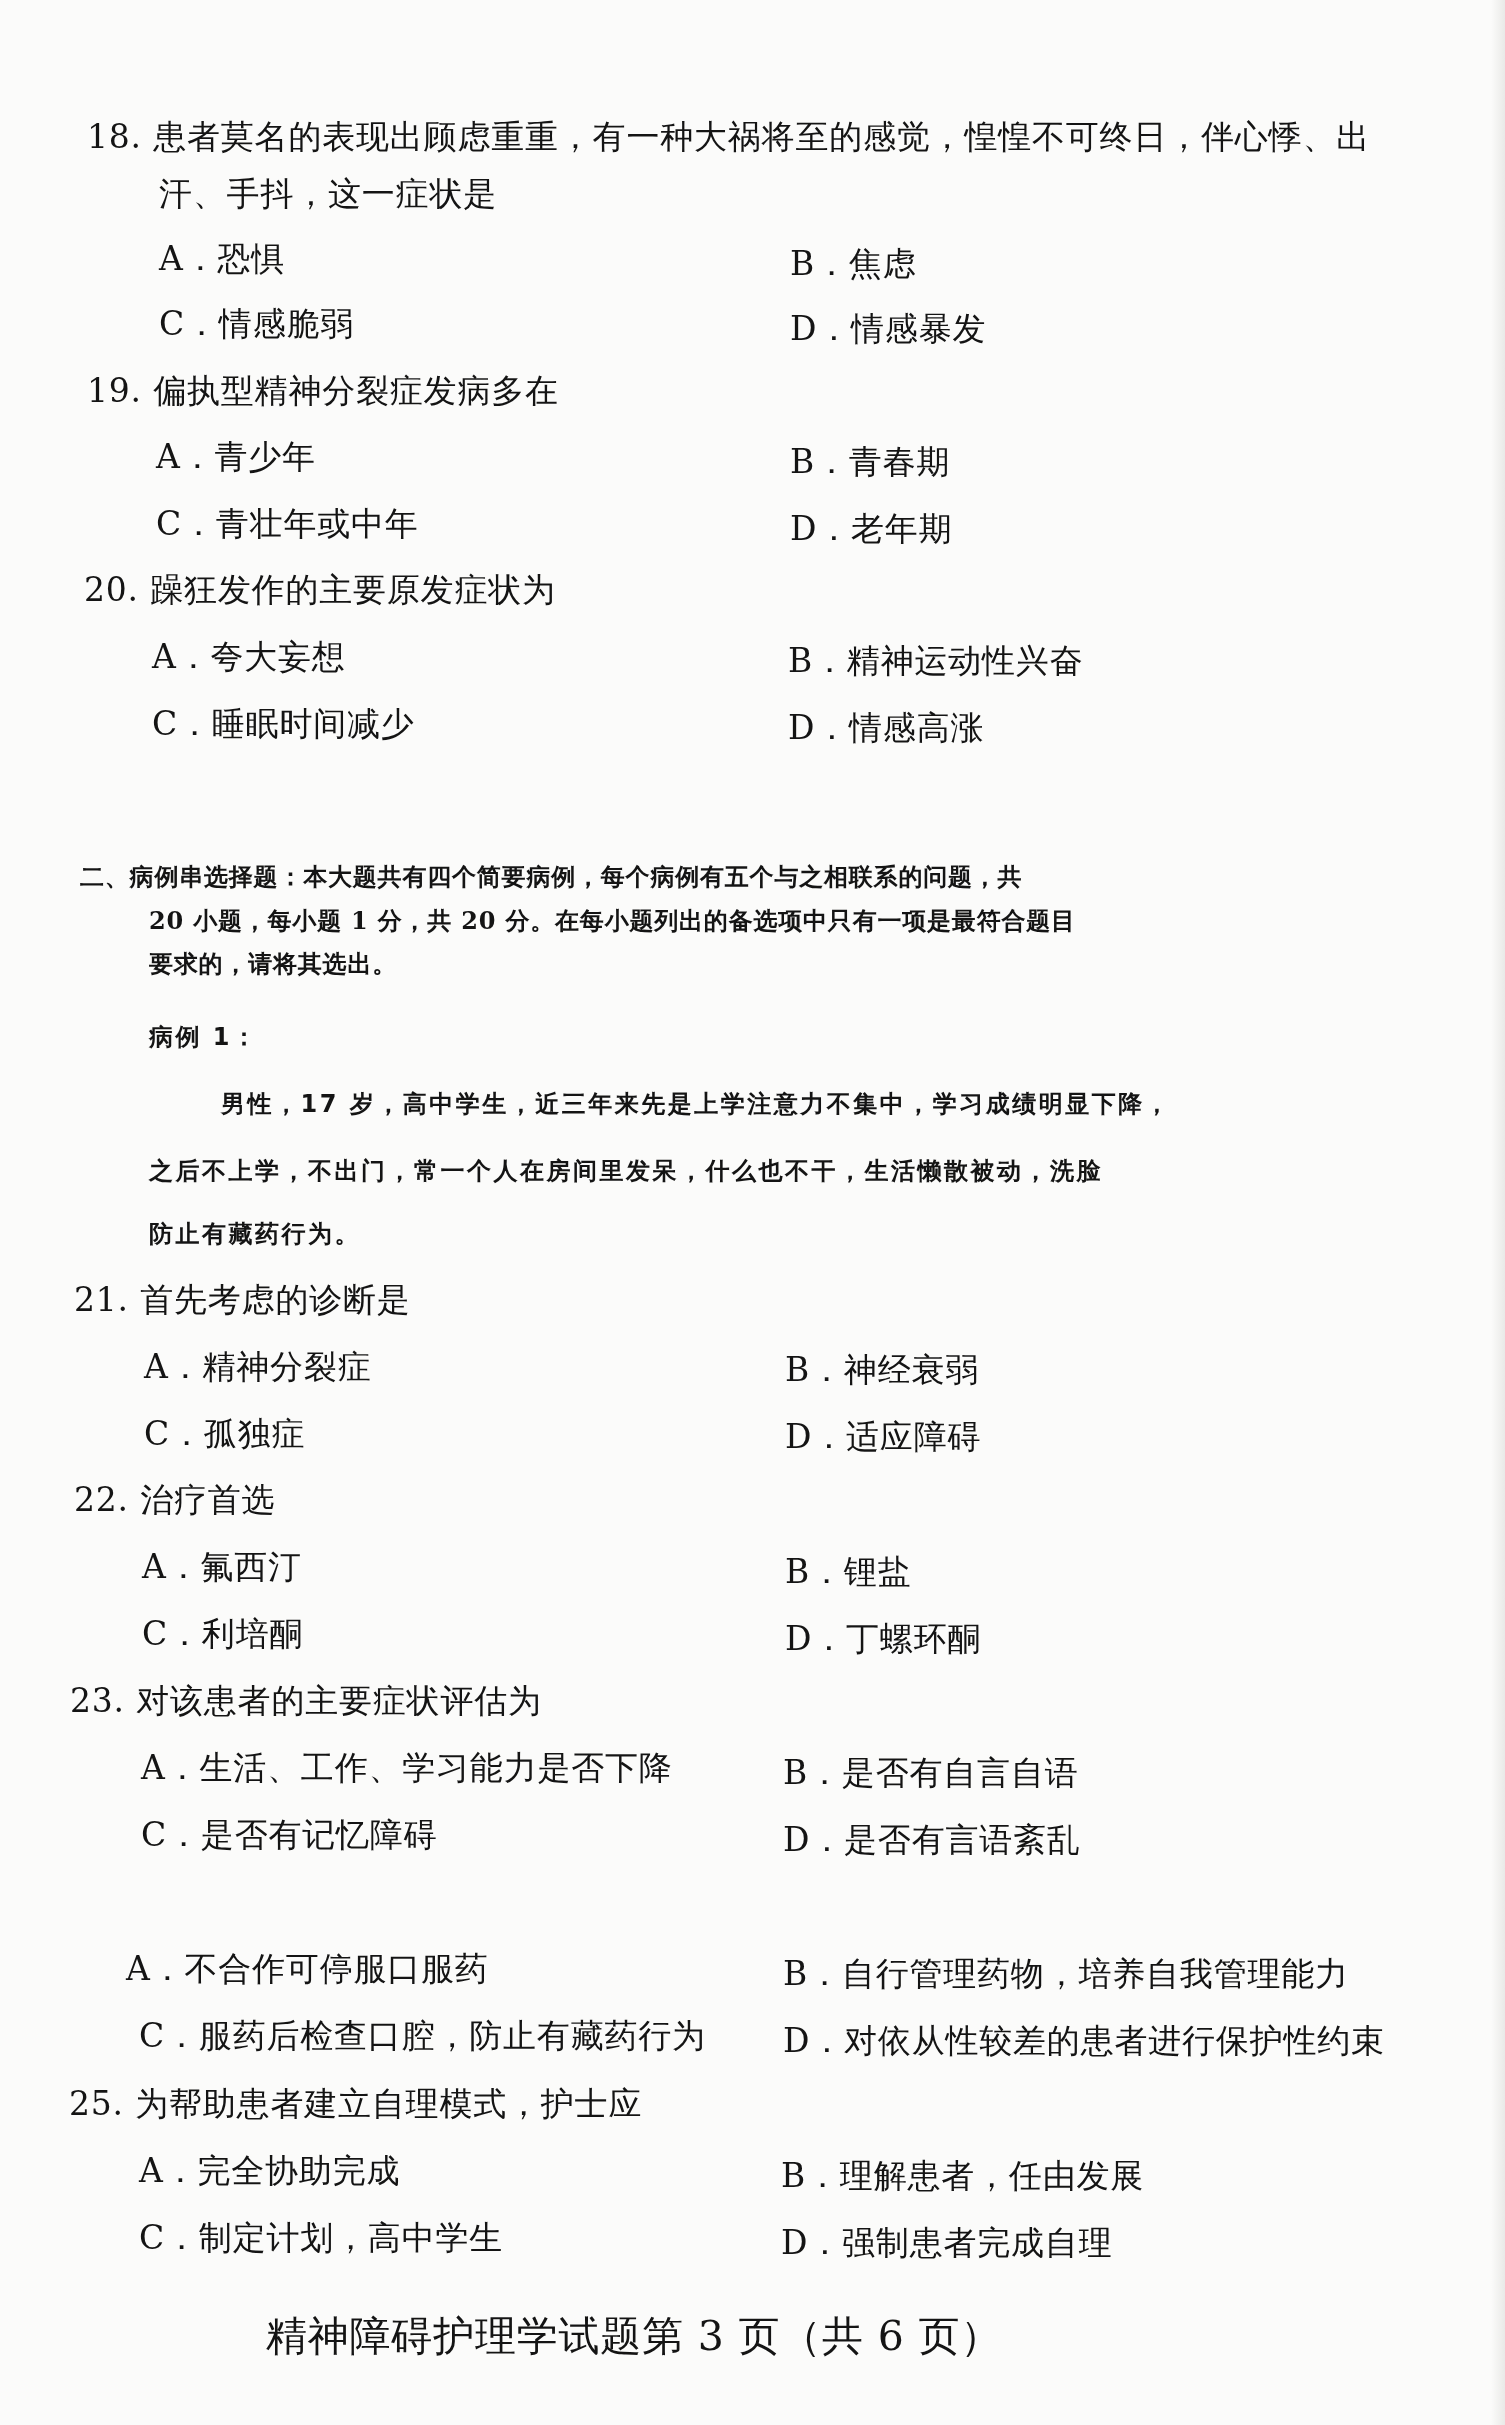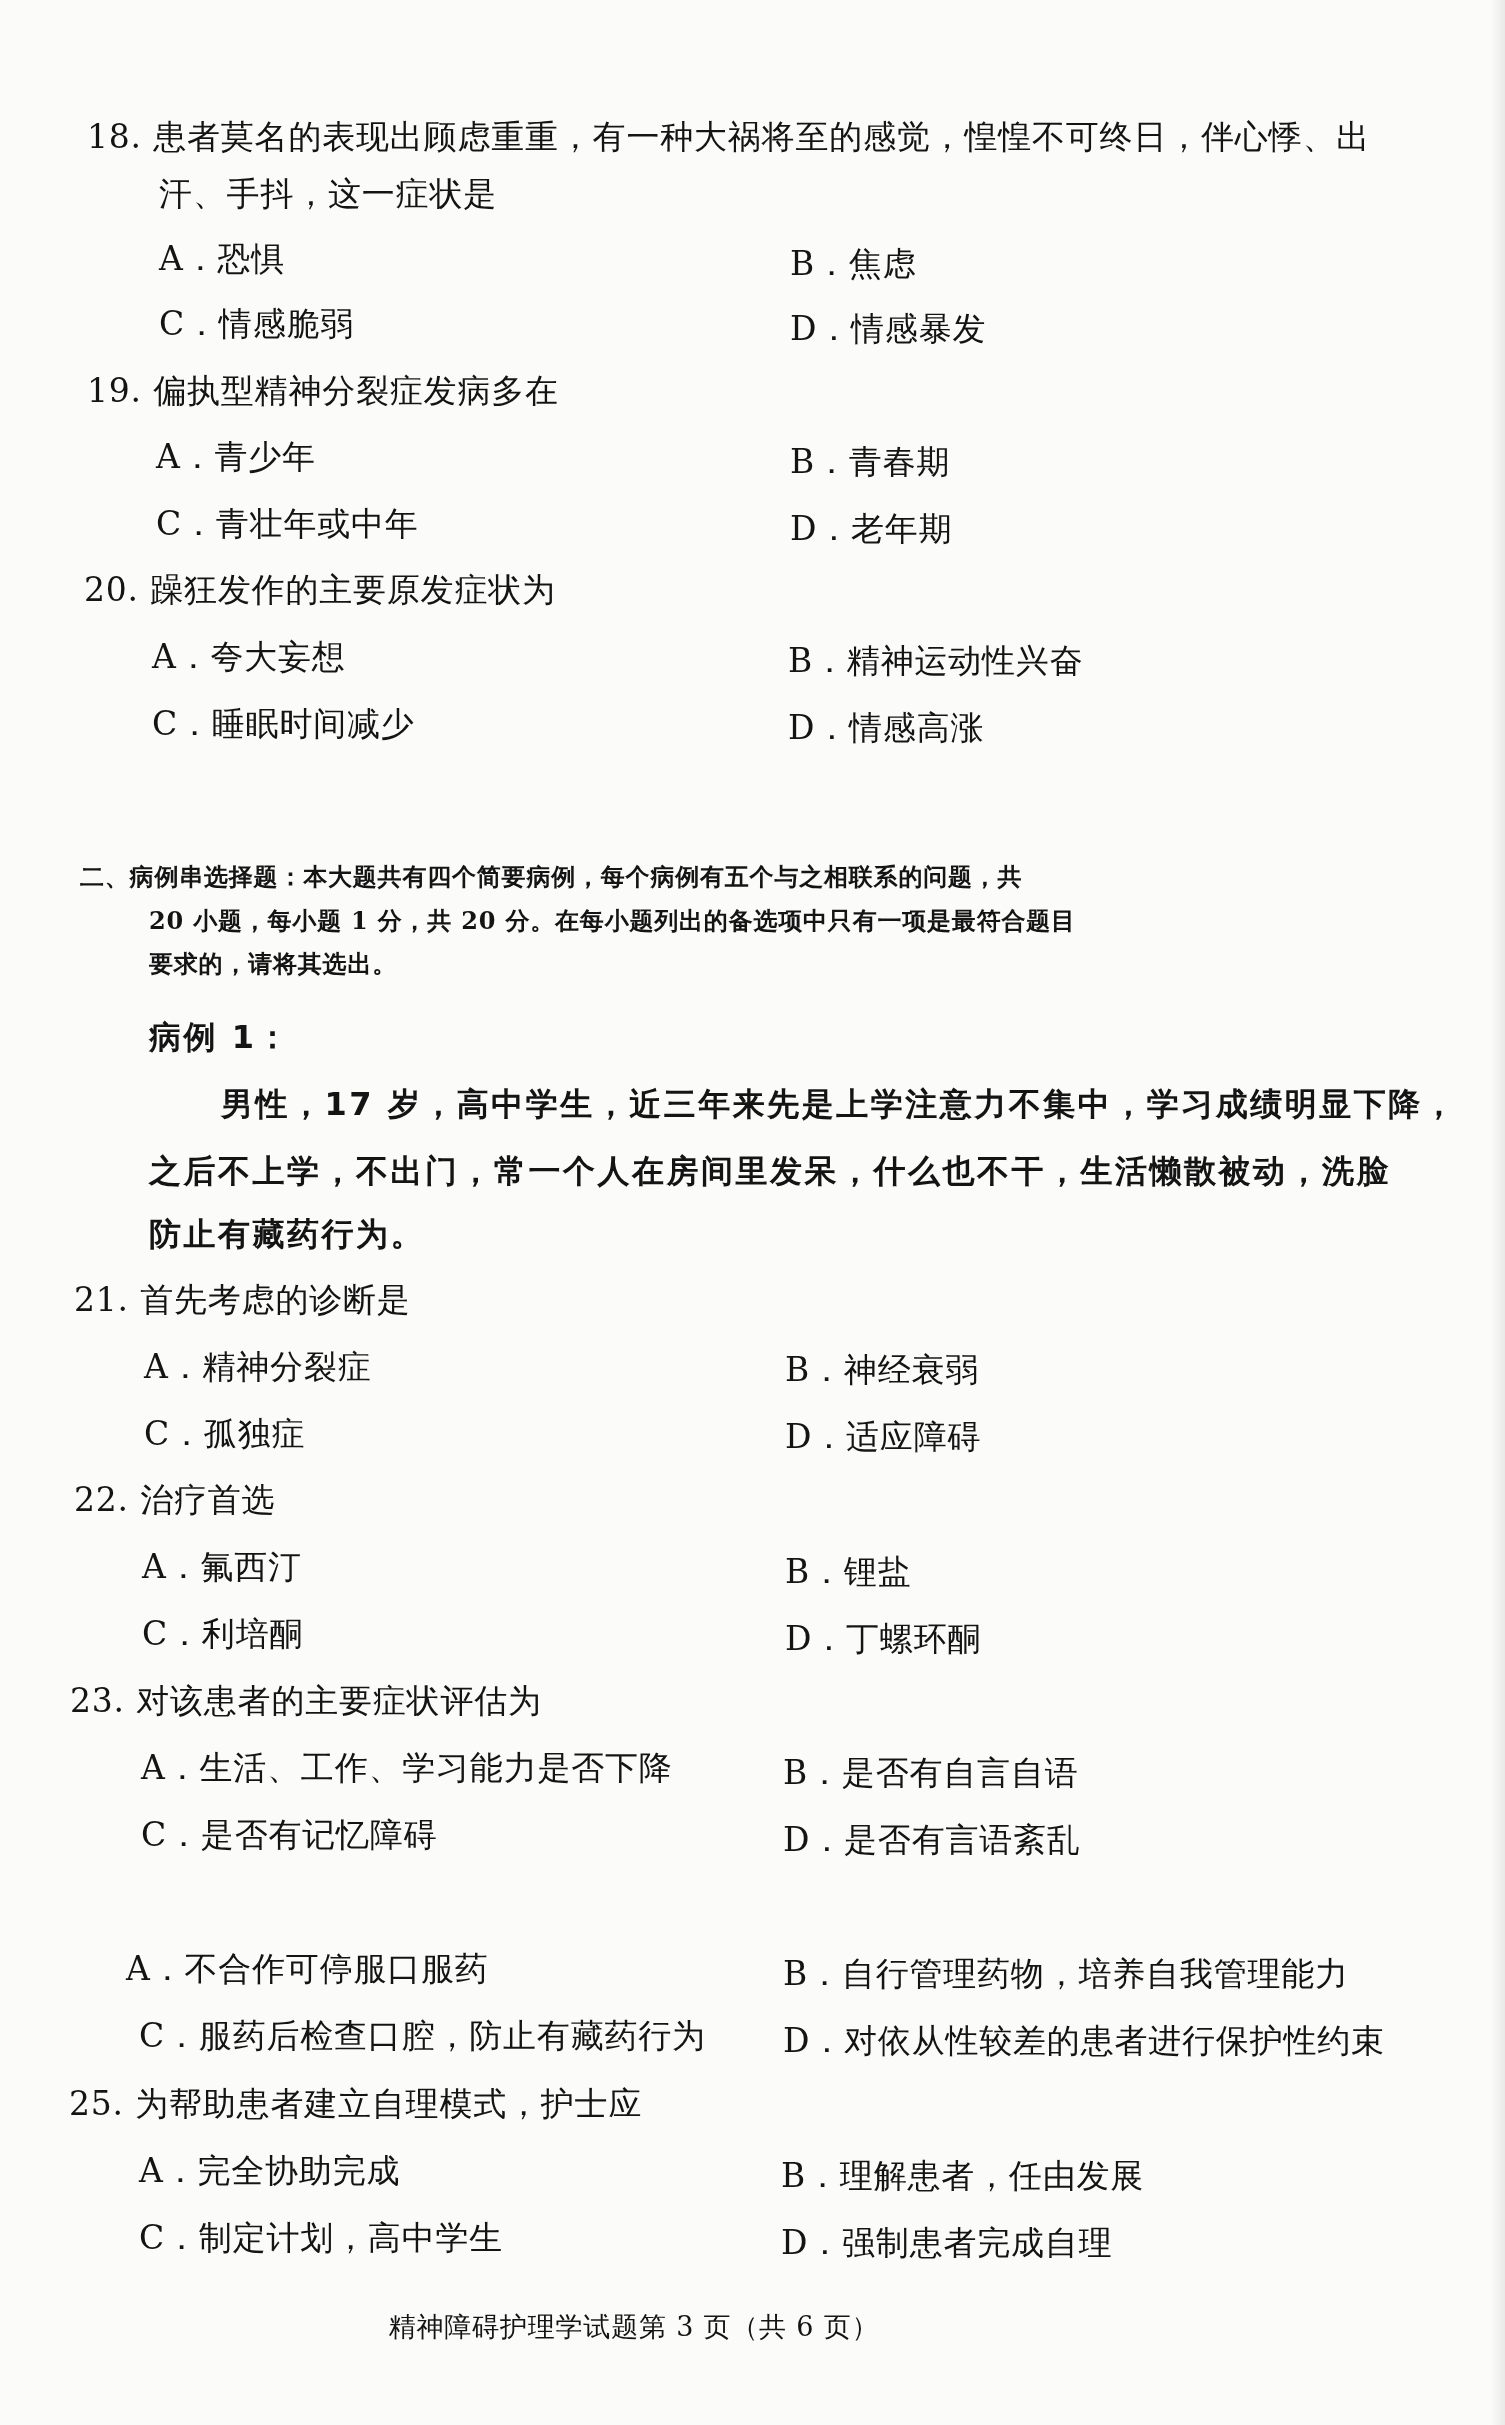--- a/index.html
+++ b/index.html
@@ -5,23 +5,23 @@
   html, body { margin:0; padding:0; }
   body {
     width:1506px; height:2426px; background:#fbfbfa; position:relative; overflow:hidden;
     font-family: "DejaVu Serif", "Liberation Serif", serif; color:#141414;
   }
   .page { position:absolute; left:0; top:0; width:1506px; height:2426px; }
   .q { position:absolute; font-size:33px; line-height:40px; white-space:nowrap; letter-spacing:0.8px; }
   .num { display:inline-block; }
   .opt { position:absolute; font-size:33px; line-height:40px; white-space:nowrap; letter-spacing:0.8px; }
   .para { position:absolute; font-size:24px; line-height:47px; letter-spacing:0.8px; }
-  .case { position:absolute; font-size:32px; line-height:67px; letter-spacing:2.5px;
+  .case { position:absolute; font-size:24px; line-height:67px; letter-spacing:2.5px;
           font-family: "DejaVu Sans", "Liberation Sans", sans-serif; font-weight:bold; }
-  .footer { position:absolute; left:0; width:1268px; text-align:center; font-size:27px; top:2309px; letter-spacing:0.8px; }
+  .footer { position:absolute; left:0; width:1268px; text-align:center; font-size:41px; top:2309px; letter-spacing:0.8px; }
   .edge { position:absolute; right:0; top:0; width:15px; height:2426px;
           background:linear-gradient(to right, #fbfbfa, #e8e8e6); }
 </style>
 </head>
 <body>
 
 <div class="page">
 
   <div class="q" style="left:87px; top:117px;">
     <span class="num">18.</span>

